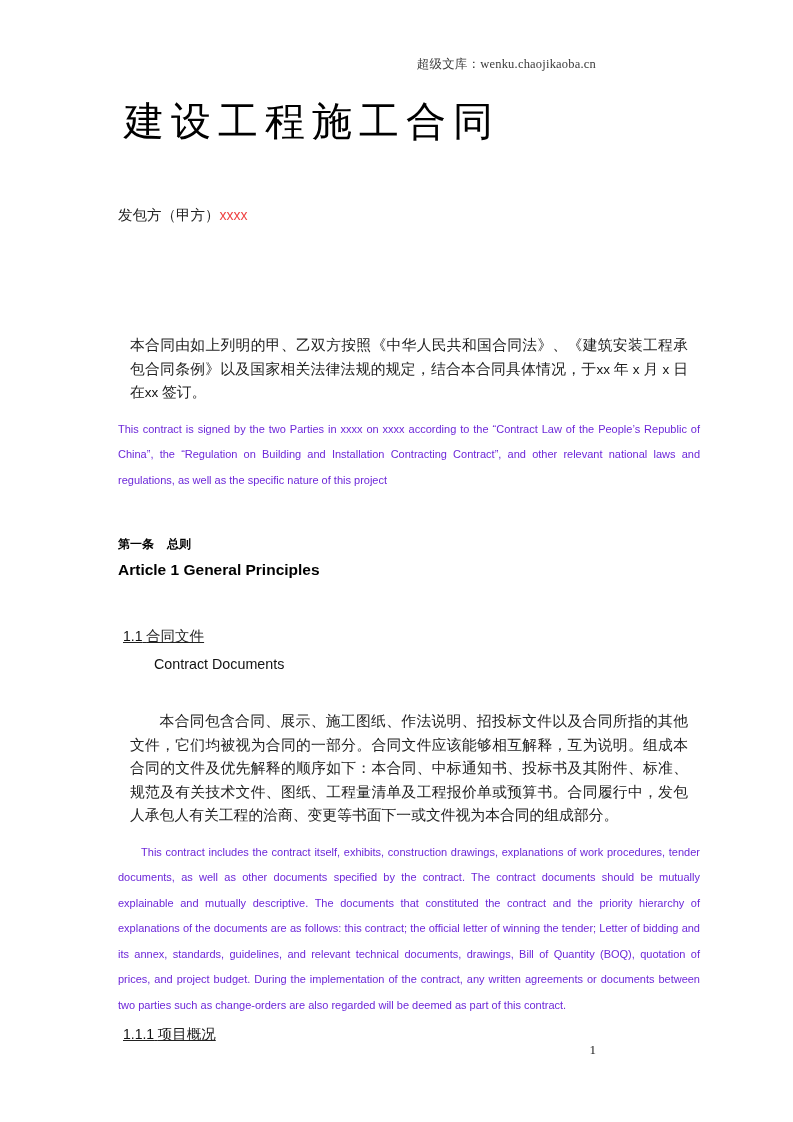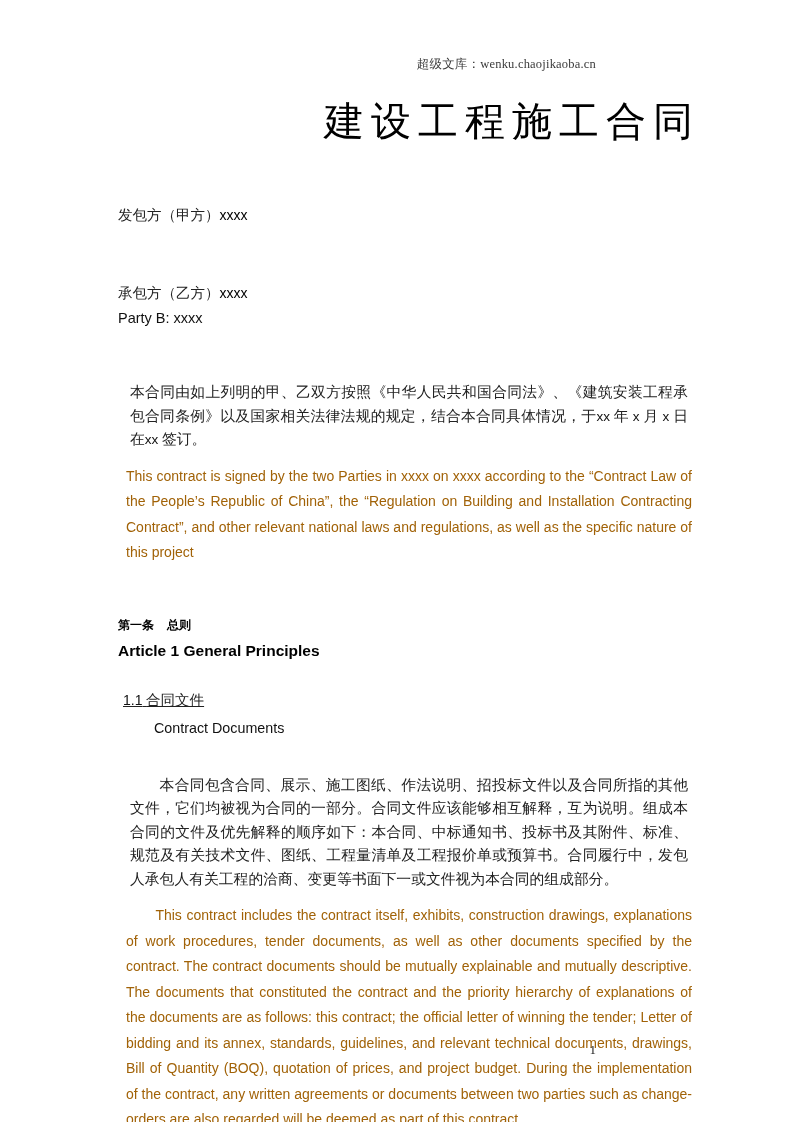--- a/index.html
+++ b/index.html
@@ -42,42 +42,42 @@
     left: 118px;
     top: 96px;
     width: 582px;
   }
 
   .doc-title {
     font-family: "Liberation Serif", serif;
     font-size: 40px;
     font-weight: 400;
     letter-spacing: 7px;
-    text-align: right;
+    text-align: left;
     margin: 0;
     padding: 0 0 0 6px;
     line-height: 1.3;
     color: #000;
   }
 
   .spacer-lg { height: 56px; }
   .spacer-md { height: 40px; }
   .spacer-sm { height: 22px; }
 
   .party-line-cn {
     font-family: "Liberation Serif", serif;
     font-size: 14.5px;
     line-height: 22px;
     margin: 0;
     color: #222;
   }
   .party-line-cn .xv {
     font-family: "Liberation Sans", sans-serif;
     font-size: 14px;
-    color: #000000;
+    color: #ef4444;
   }
   .party-line-en {
     font-family: "Liberation Sans", sans-serif;
     font-size: 14.5px;
     line-height: 22px;
     margin: 3px 0 0 0;
     color: #111;
   }
 
   .para-cn {
@@ -92,43 +92,43 @@
     font-family: "Liberation Sans", sans-serif;
     font-size: 13.5px;
     color: #111;
   }
   .para-cn-indent {
     text-indent: 2em;
   }
 
   .para-en {
     font-family: "Liberation Sans", sans-serif;
-    font-size: 14px;
+    font-size: 11px;
     line-height: 25.5px;
-    margin: 8px;
+    margin: 0;
     text-align: justify;
-    color: #a16207;
+    color: #6d28d9;
   }
   .para-en-indent { text-indent: 2.1em; }
 
   .heading-cn {
     font-family: "Liberation Serif", serif;
     font-size: 12px;
     font-weight: 700;
     line-height: 23px;
     margin: 0;
     color: #000;
   }
   .heading-cn .gap { display: inline-block; width: 13px; }
   .heading-en {
     font-family: "Liberation Sans", sans-serif;
     font-size: 15.5px;
     font-weight: 700;
     line-height: 23px;
-    margin: 2px 0 0 0;
+    margin: 2px 0 17px 0;
     color: #000;
   }
 
   .sub-cn {
     font-family: "Liberation Serif", serif;
     font-size: 14.5px;
     line-height: 23px;
     margin: 5px;
     color: #222;
     text-decoration: underline;
@@ -168,24 +168,20 @@
     <h1 class="doc-title">建设工程施工合同</h1>
 
     <div class="spacer-lg"></div>
 
     <div>
       <p class="party-line-cn"><span>发包方（甲方）</span><span class="xv">xxxx</span></p>
     </div>
 
     <div class="spacer-lg"></div>
 
-    <div>
-      <p class="party-line-cn"><span>承包方（乙方）</span><span class="xv">xxxx</span></p>
-      <p class="party-line-en">Party B: xxxx</p>
-    </div>
 
     <div class="spacer-md"></div>
 
     <div>
       <p class="para-cn"><span>本合同由如上列明的甲、乙双方按照《中华人民共和国合同法》、《建筑安装工程承包合同条例》以及国家相关法律法规的规定，结合本合同具体情况，于</span><span class="xv">xx</span>&nbsp;<span>年</span>&nbsp;<span class="xv">x</span>&nbsp;<span>月</span>&nbsp;<span class="xv">x</span>&nbsp;<span>日在</span><span class="xv">xx</span>&nbsp;<span>签订。</span></p>
 
       <p class="para-en">This contract is signed by the two Parties in xxxx on xxxx according to the “Contract Law of the People’s Republic of China”, the “Regulation on Building and Installation Contracting Contract”, and other relevant national laws and regulations, as well as the specific nature of this project</p>
     </div>
 
     <div class="spacer-md"></div>

